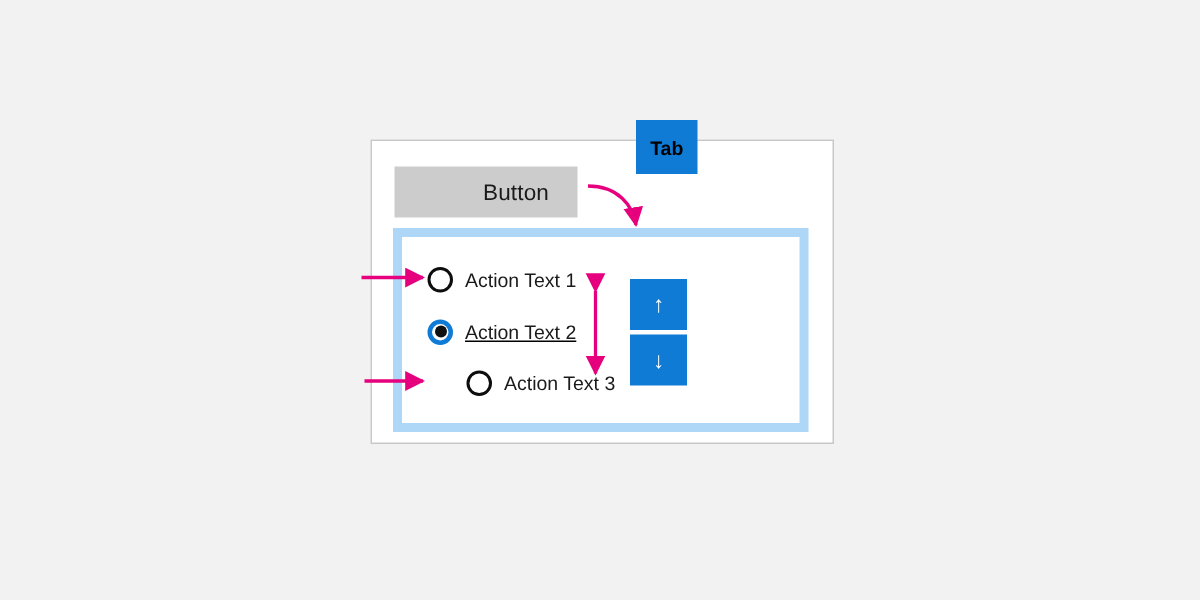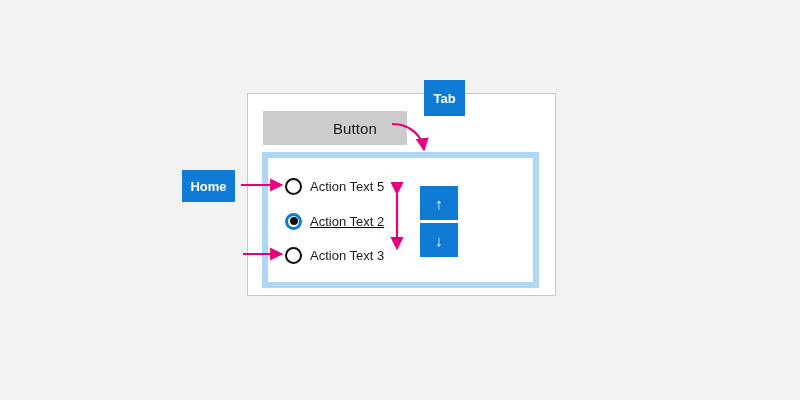--- a/index.html
+++ b/index.html
@@ -12,40 +12,40 @@
   #stage{position:relative;width:800px;height:400px;}
 
   
   .window{
     position:absolute;left:247px;top:93px;width:309px;height:203px;
     background:#ffffff;border:1px solid #c8c8c8;box-sizing:border-box;
   }
 
   
   .gray-button{
-    position:absolute;left:263px;top:111px;width:144px;height:34px;
+    position:absolute;left:263px;top:111px;width:122px;height:34px;
     background:#cccccc;color:#1a1a1a;
     display:flex;align-items:center;justify-content:center;
     font-size:15px;letter-spacing:.1px;box-sizing:border-box;padding-left:40px;
   }
 
   
   .focus-panel{
     position:absolute;left:262px;top:152px;width:277px;height:136px;
     background:#ffffff;border:6px solid #aed6f7;box-sizing:border-box;
   }
 
   
   .radio-row{
     position:absolute;left:285px;height:18px;
     display:flex;align-items:center;gap:8px;
   }
   .radio-row.r1{top:177px;}
   .radio-row.r2{top:212px;text-decoration:underline;}
-  .radio-row.r3{top:246px;}
+  .radio-row.r3{top:246px;margin-left:26px;}
 
   .radio-mark{
     position:relative;width:17px;height:17px;flex:0 0 17px;
     border-radius:50%;box-sizing:border-box;
   }
   .radio-mark.off{border:2.5px solid #0d0d0d;background:#fff;}
   .radio-mark.on{border:3px solid #0f7bd4;background:#ffffff;}
   .radio-mark.on::after{
     content:"";position:absolute;left:50%;top:50%;
     width:8px;height:8px;margin:-4px 0 0 -4px;
@@ -58,21 +58,21 @@
     position:absolute;left:420px;width:38px;height:34px;
     background:#0f7bd4;color:#ffffff;
     display:flex;align-items:center;justify-content:center;
     font-size:15px;line-height:1;box-sizing:border-box;
   }
   .spin-up{top:186px;}
   .spin-down{top:223px;}
 
   
   .badge{
-    position:absolute;background:#0f7bd4;color:#ffffff;
+    position:absolute;background:#0f7bd4;color:#000000;
     display:flex;align-items:center;justify-content:center;
     font-size:13px;font-weight:bold;box-sizing:border-box;
   }
   .badge-tab{left:424px;top:80px;width:41px;height:36px;}
   .badge-home{left:182px;top:170px;width:53px;height:32px;}
   .badge-end{left:182px;top:238px;width:55px;height:32px;}
 
   
   .anno{position:absolute;left:0;top:0;width:800px;height:400px;pointer-events:none;}
 </style>
@@ -84,21 +84,21 @@
   <div class="window"></div>
 
   <div class="gray-button">
     <span>Button</span>
   </div>
 
   <div class="focus-panel"></div>
 
   <div class="radio-row r1">
     <span class="radio-mark off"></span>
-    <span class="radio-label">Action Text 5</span>
+    <span class="radio-label">Action Text 1</span>
   </div>
 
   <div class="radio-row r2">
     <span class="radio-mark on"></span>
     <span class="radio-label">Action Text 2</span>
   </div>
 
   <div class="radio-row r3">
     <span class="radio-mark off"></span>
     <span class="radio-label">Action Text 3</span>
@@ -106,23 +106,20 @@
 
   <div class="spin-btn spin-up">
     <span>↑</span>
   </div>
   <div class="spin-btn spin-down">
     <span>↓</span>
   </div>
 
   <div class="badge badge-tab">
     <span>Tab</span>
-  </div>
-  <div class="badge badge-home">
-    <span>Home</span>
   </div>
 
   <svg class="anno" viewBox="0 0 800 400">
     <defs>
       <marker id="ah" markerWidth="7" markerHeight="7" refX="5.4" refY="3" orient="auto" markerUnits="strokeWidth">
         <path d="M0,0 L6,3 L0,6 z" fill="#e6007e"></path>
       </marker>
       <marker id="ah2" markerWidth="7" markerHeight="7" refX="5.4" refY="3" orient="auto" markerUnits="strokeWidth">
         <path d="M0,0 L6,3 L0,6 z" fill="#e6007e"></path>
       </marker>

